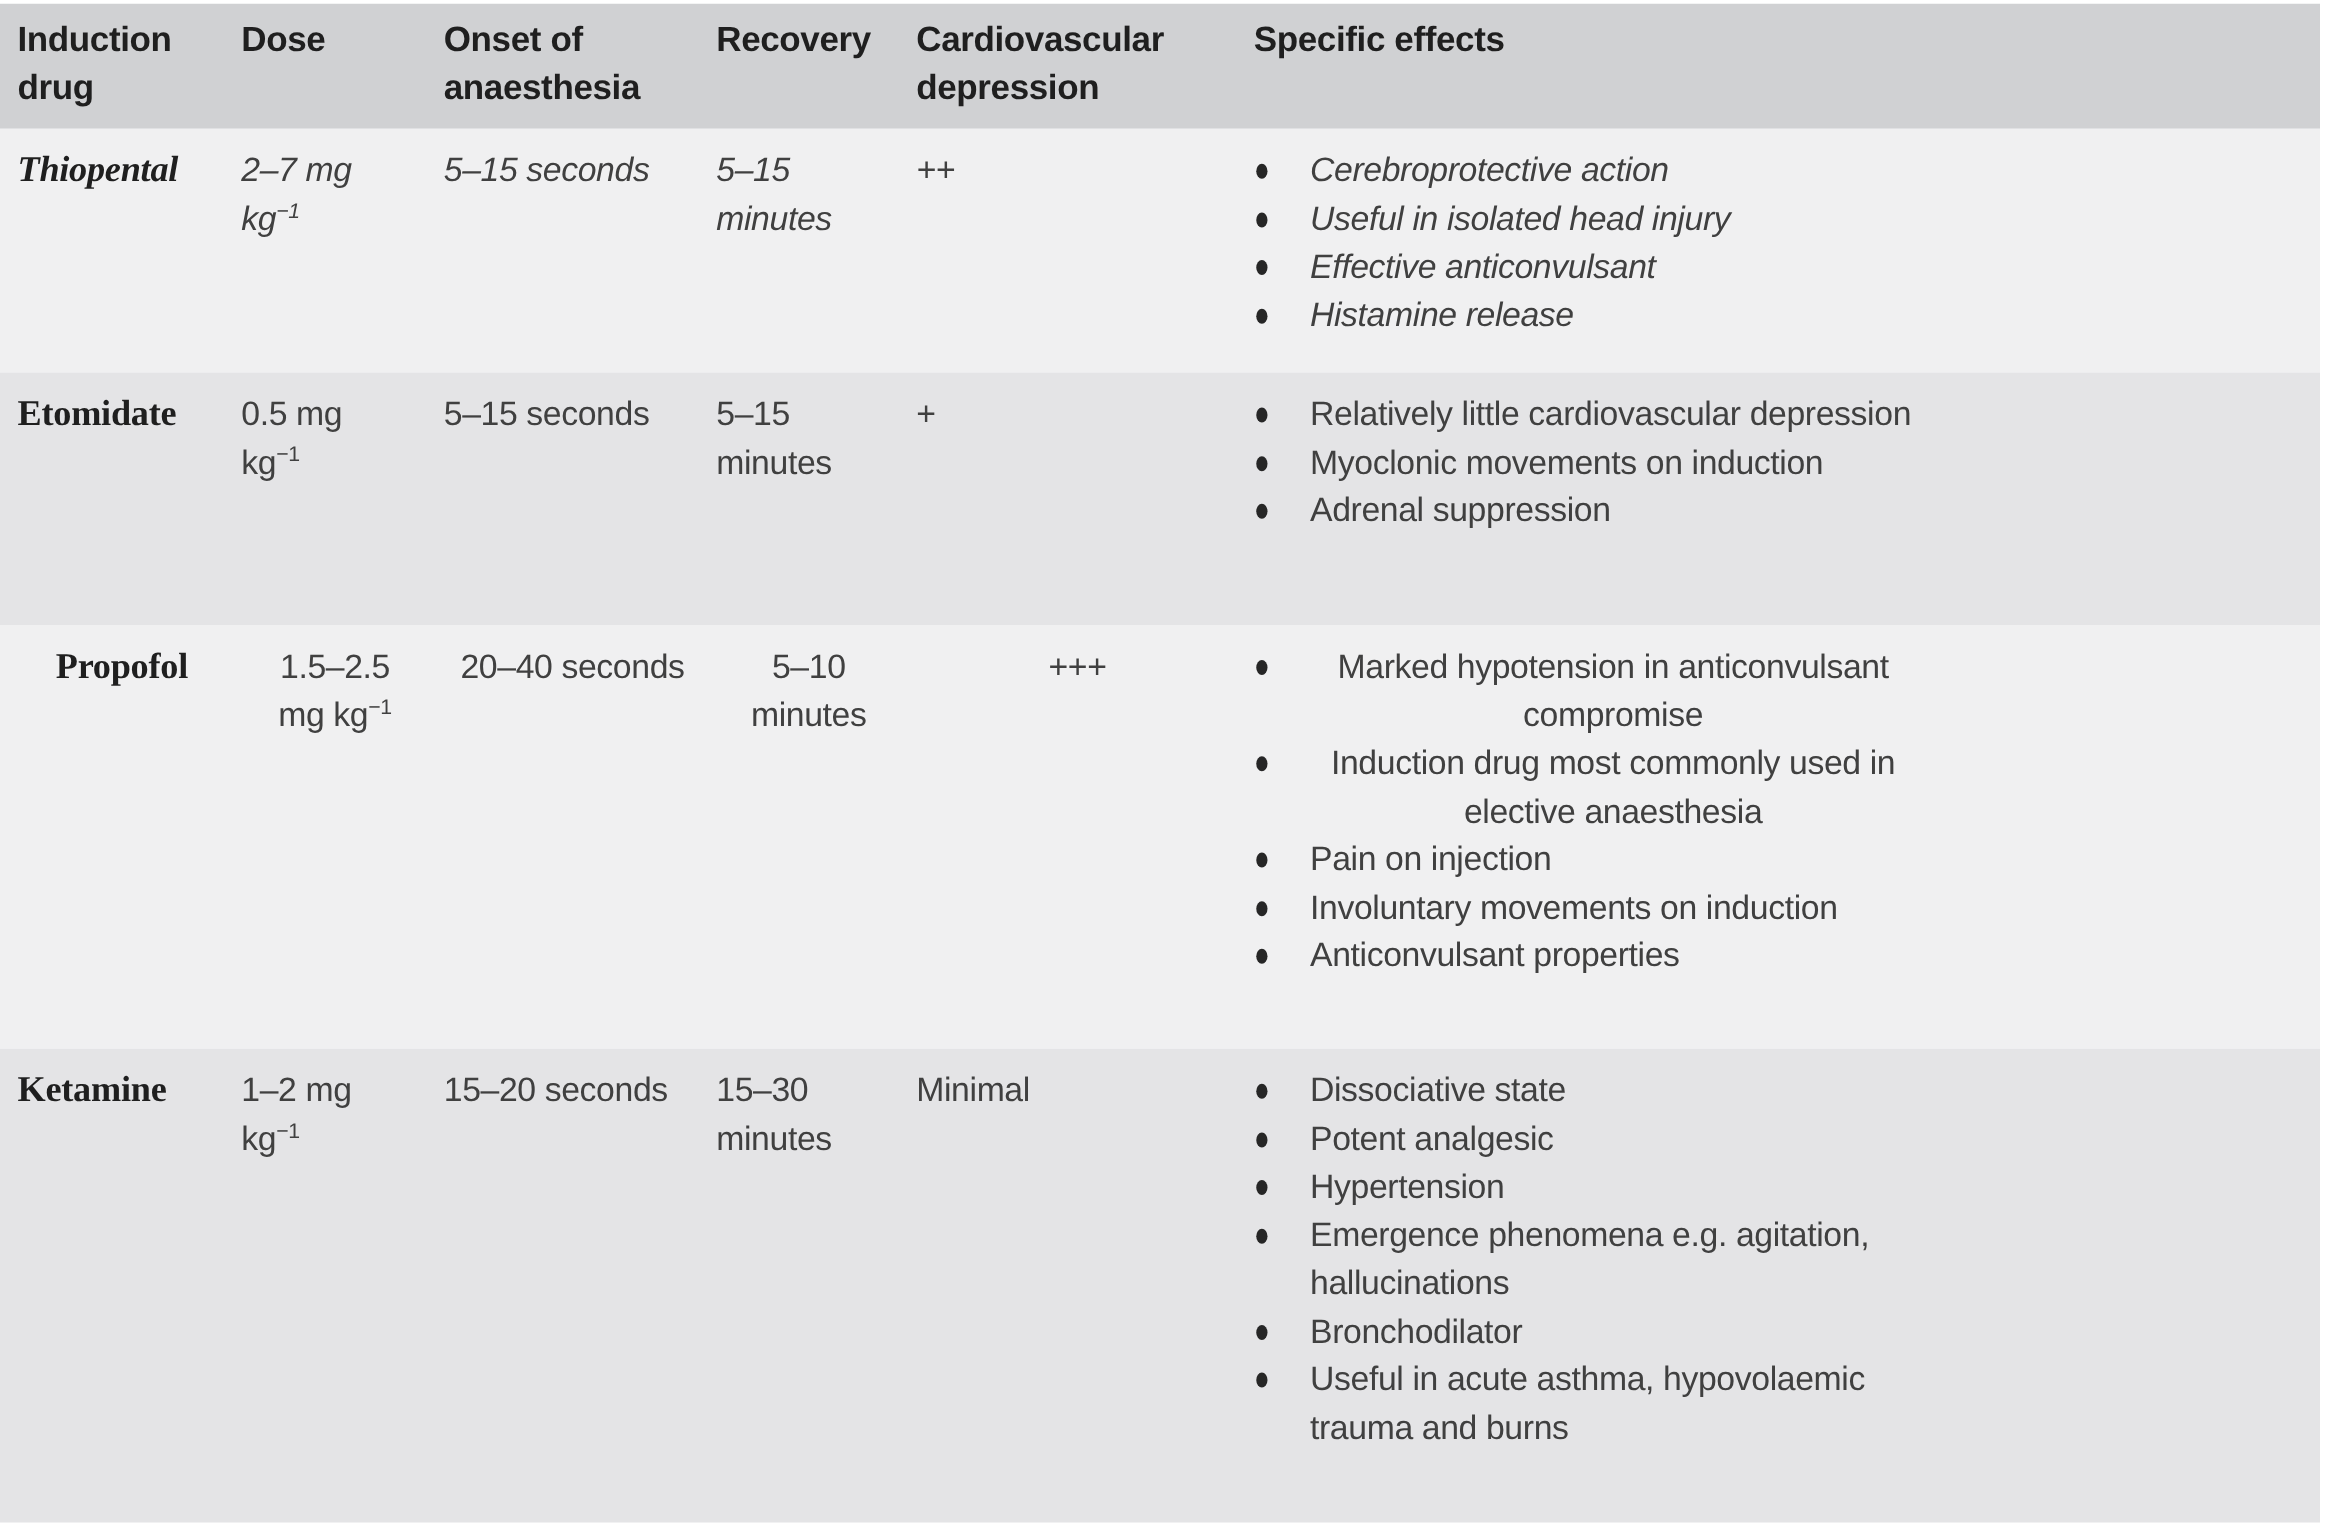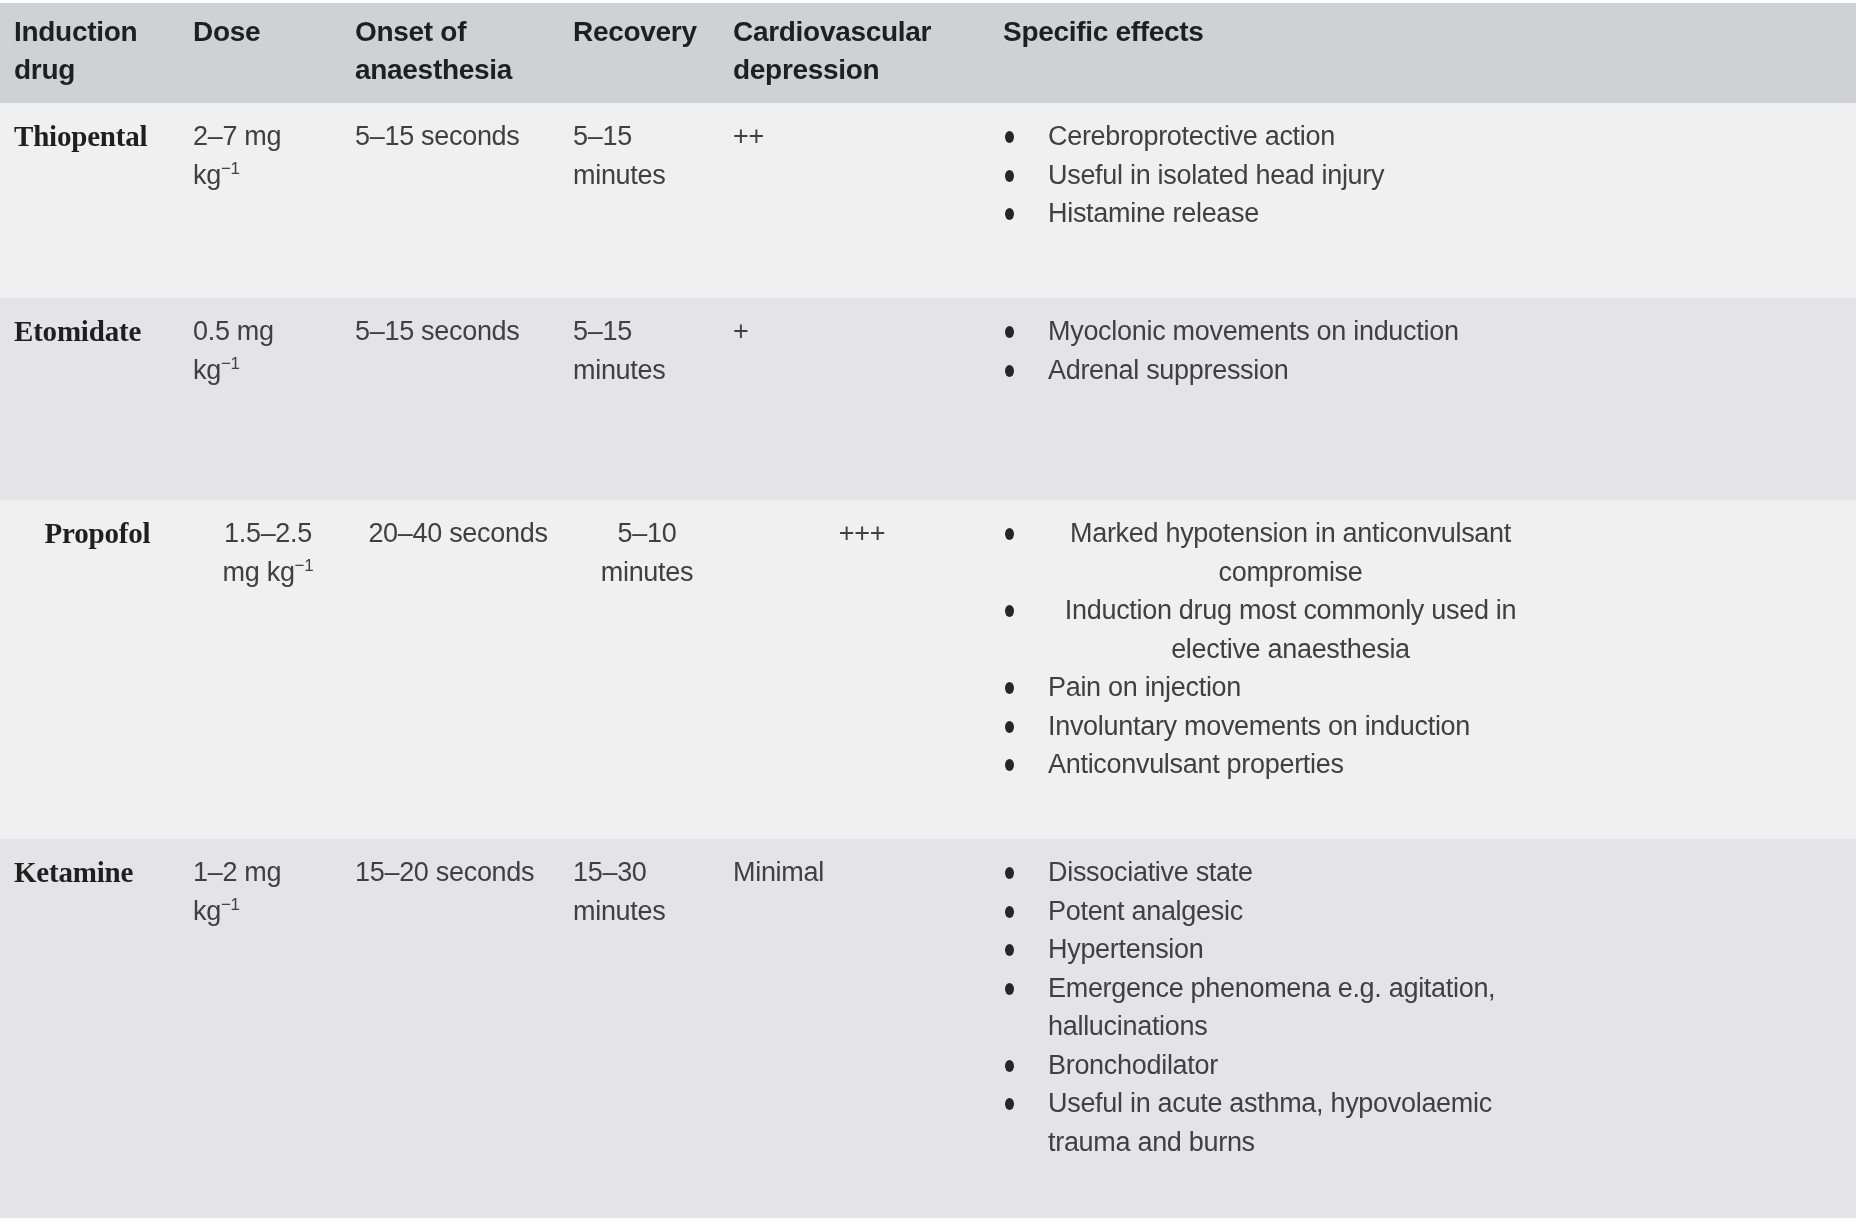--- a/index.html
+++ b/index.html
@@ -40,21 +40,21 @@
     color:var(--heading-text);
     letter-spacing:-0.3px;
     padding-right:14px;
   }
   .row{
     padding-top:14px;
     padding-bottom:8px;
   }
   .row-light{background:var(--row-light);}
   .row-dark{background:var(--row-dark);}
-  .row-thiopental{min-height:195px;}
+  .row-thiopental{min-height:195px;font-style:italic;}
   .row-etomidate{min-height:202px;}
   .row-propofol{min-height:339px;text-align:center;}
   .row-ketamine{min-height:379px;}
   .td{
     font-size:27px;
     line-height:38.5px;
     letter-spacing:-0.3px;
     padding-right:12px;
     color:var(--body-text);
   }
@@ -125,20 +125,24 @@
         <li>
             <span class="bullet"></span>
             <span class="effect-text">Cerebroprotective action</span>
           </li>
         <li>
             <span class="bullet"></span>
             <span class="effect-text">Useful in isolated head injury</span>
           </li>
         <li>
             <span class="bullet"></span>
+            <span class="effect-text">Effective anticonvulsant</span>
+          </li>
+        <li>
+            <span class="bullet"></span>
             <span class="effect-text">Histamine release</span>
           </li>
       </ul>
     </div>
   </div>
 
   <div class="grid-row row row-dark row-etomidate">
     <div class="td drug-name">Etomidate</div>
     <div class="td">
       <span>0.5 mg</span><br>
@@ -147,20 +151,24 @@
     <div class="td">5–15 seconds</div>
     <div class="td">
       <span>5–15</span><br>
       <span>minutes</span>
     </div>
     <div class="td">+</div>
     <div class="td">
       <ul class="effects">
         <li>
             <span class="bullet"></span>
+            <span class="effect-text">Relatively little cardiovascular depression</span>
+          </li>
+        <li>
+            <span class="bullet"></span>
             <span class="effect-text">Myoclonic movements on induction</span>
           </li>
         <li>
             <span class="bullet"></span>
             <span class="effect-text">Adrenal suppression</span>
           </li>
       </ul>
     </div>
   </div>
 

